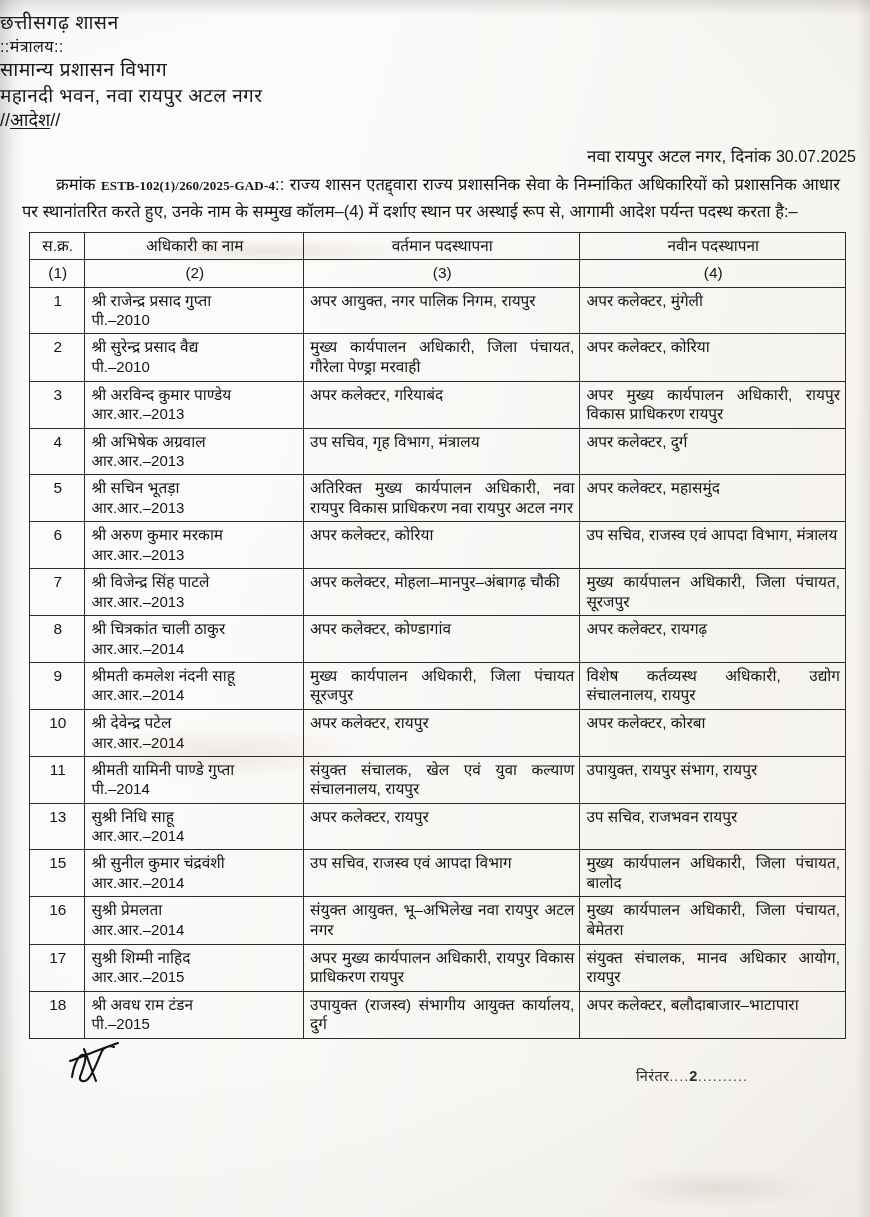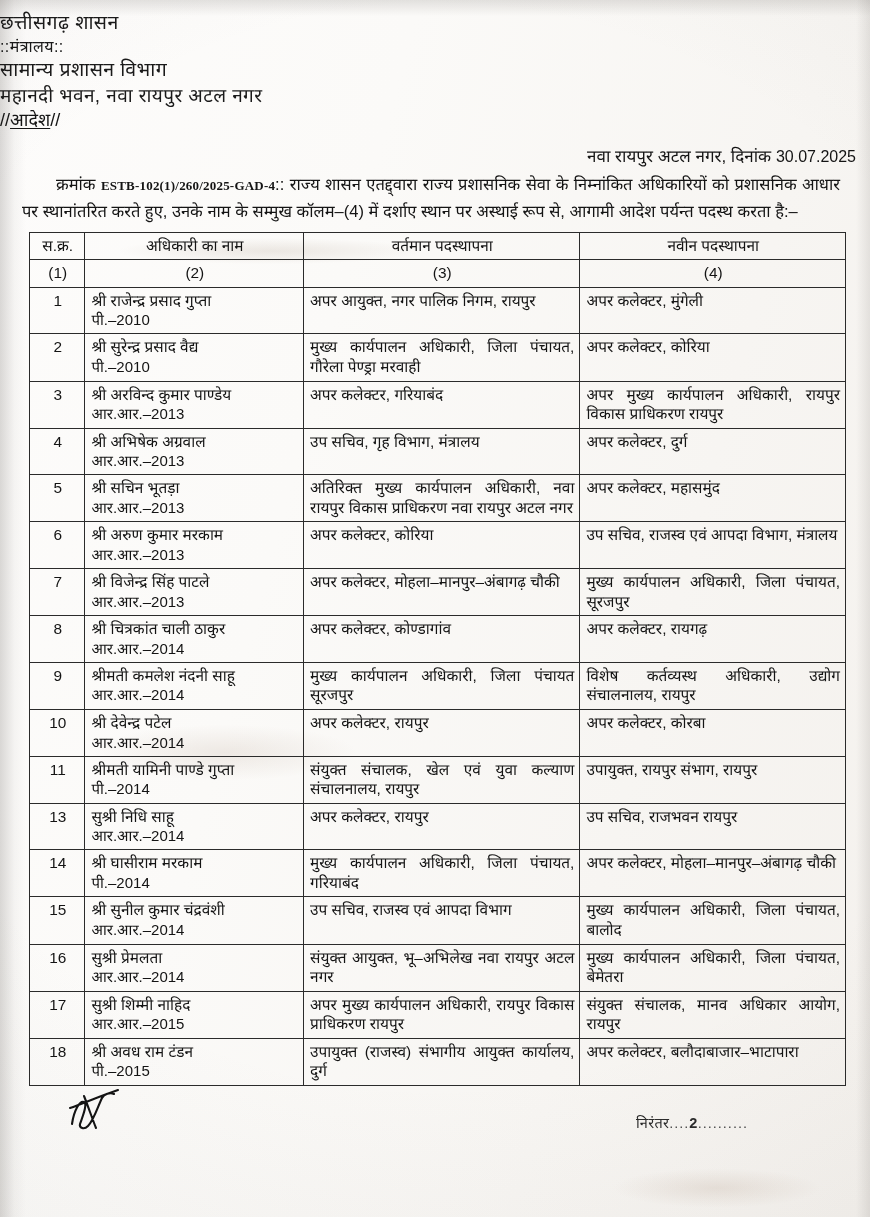--- a/index.html
+++ b/index.html
@@ -351,29 +351,20 @@
             <tr>
               <td class="sn">13</td>
               <td>
                 <span class="nm-line1">सुश्री निधि साहू</span>
                 <span class="nm-line2">आर.आर.–2014</span>
               </td>
               <td class="just">अपर कलेक्टर, रायपुर</td>
               <td class="just">उप सचिव, राजभवन रायपुर</td>
             </tr>
             <tr>
-              <td class="sn">14</td>
-              <td>
-                <span class="nm-line1">श्री घासीराम मरकाम</span>
-                <span class="nm-line2">पी.–2014</span>
-              </td>
-              <td class="just">मुख्य कार्यपालन अधिकारी, जिला पंचायत, गरियाबंद</td>
-              <td class="just">अपर कलेक्टर, मोहला–मानपुर–अंबागढ़ चौकी</td>
-            </tr>
-            <tr>
               <td class="sn">15</td>
               <td>
                 <span class="nm-line1">श्री सुनील कुमार चंद्रवंशी</span>
                 <span class="nm-line2">आर.आर.–2014</span>
               </td>
               <td class="just">उप सचिव, राजस्व एवं आपदा विभाग</td>
               <td class="just">मुख्य कार्यपालन अधिकारी, जिला पंचायत, बालोद</td>
             </tr>
             <tr>
               <td class="sn">16</td>

